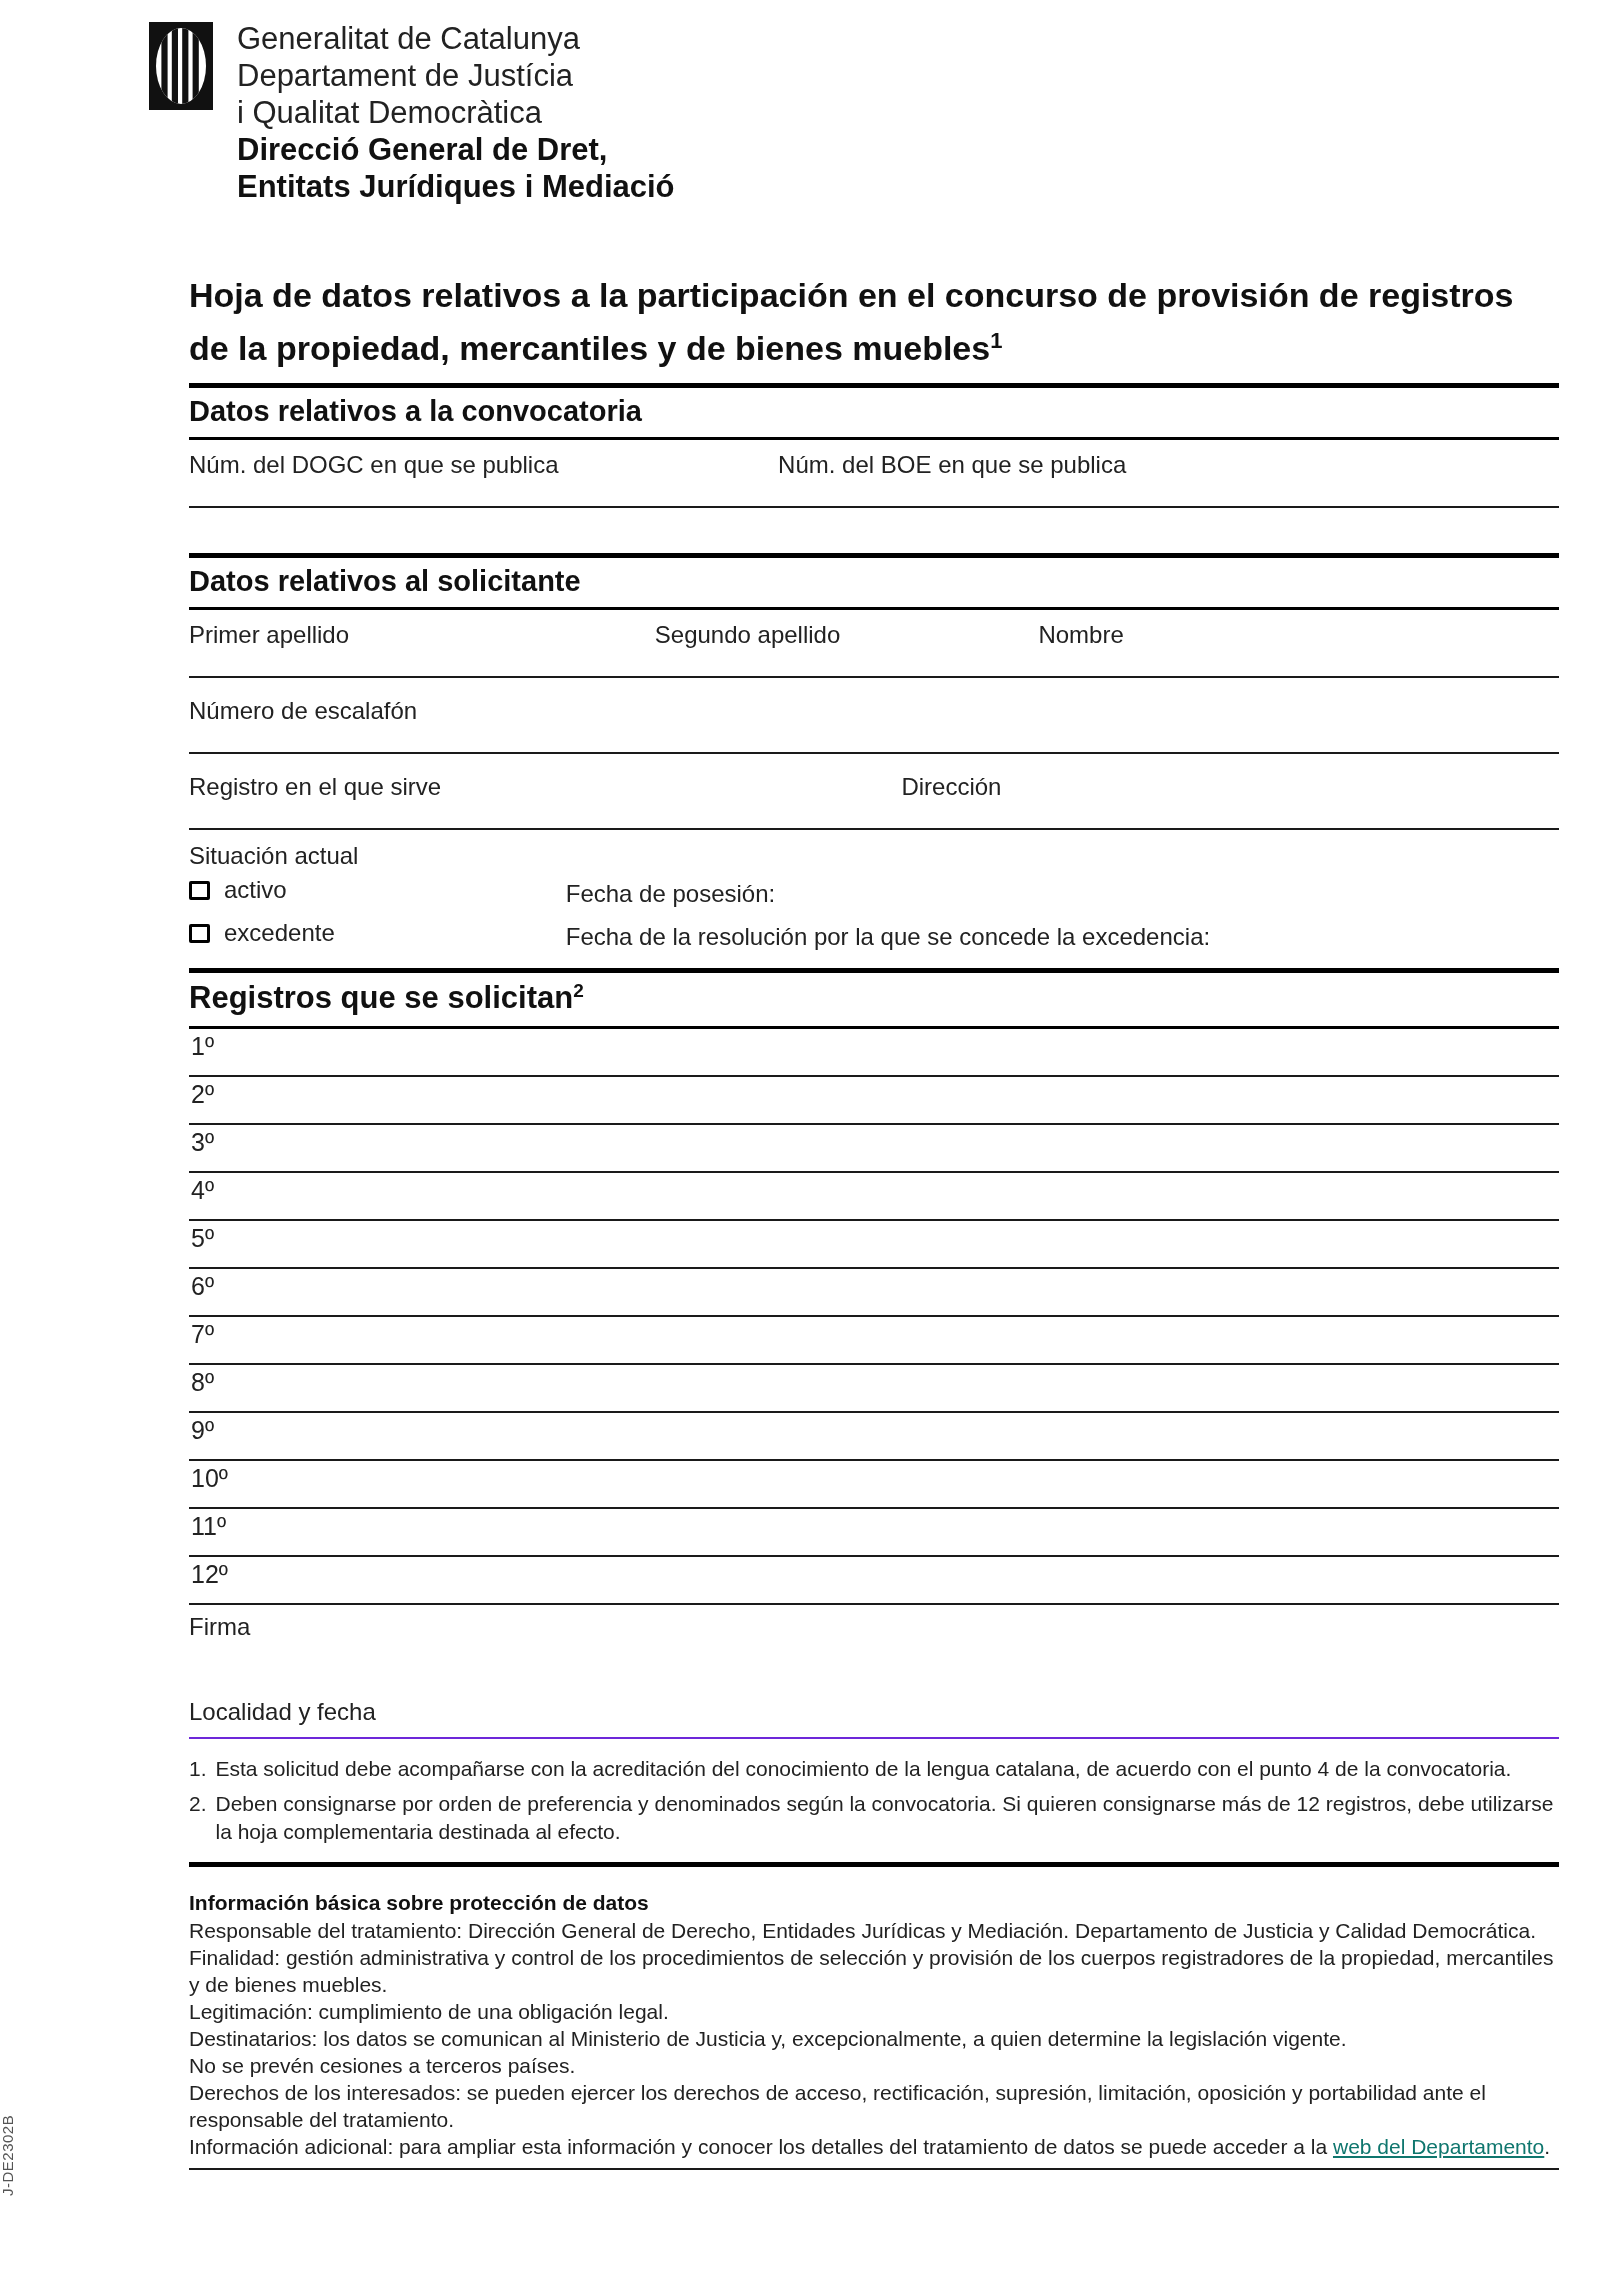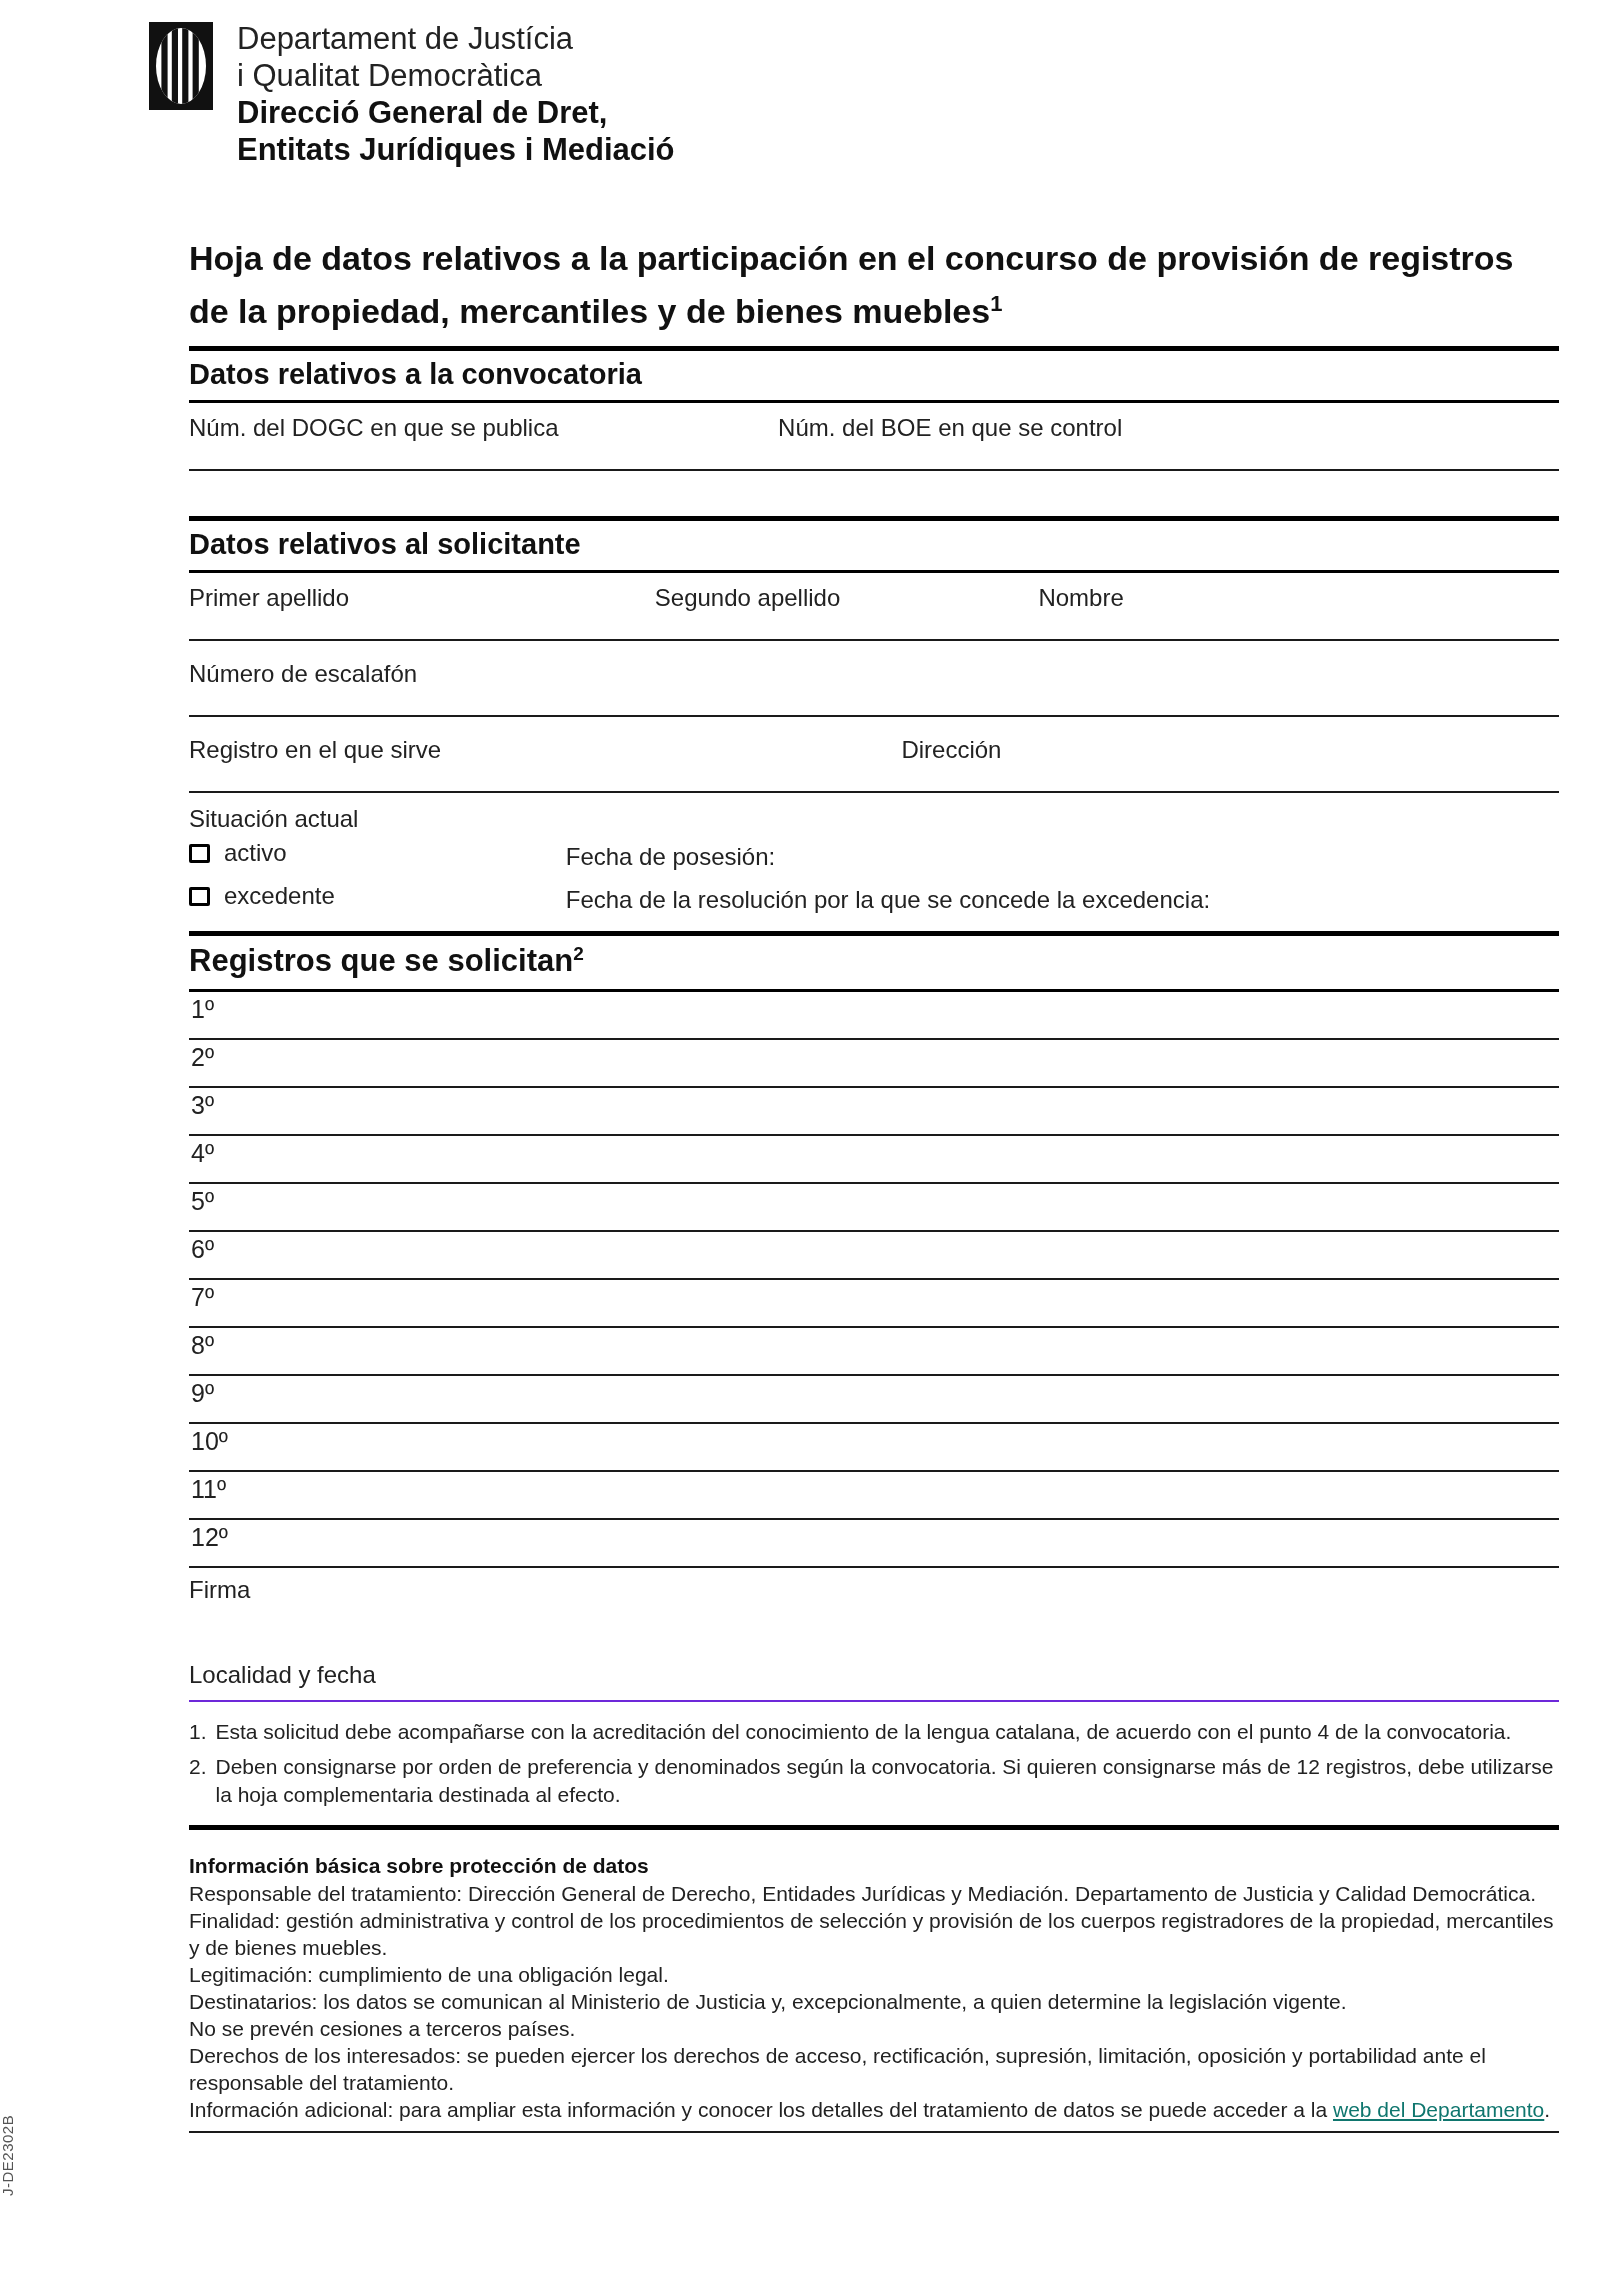--- a/index.html
+++ b/index.html
@@ -89,38 +89,39 @@
         <g clip-path="url(#lg)">
           <rect x="3" y="3" width="26" height="38" fill="#fff"></rect>
           <rect x="6.2" y="3" width="3.1" height="38" fill="#111"></rect>
           <rect x="11.4" y="3" width="3.1" height="38" fill="#111"></rect>
           <rect x="16.6" y="3" width="3.1" height="38" fill="#111"></rect>
           <rect x="21.8" y="3" width="3.1" height="38" fill="#111"></rect>
         </g>
       </svg>
     </div>
     <div>
+      <div class="org-line">Generalitat de Catalunya</div>
       <div class="org-line">Departament de Justícia</div>
       <div class="org-line">i Qualitat Democràtica</div>
       <div class="dept-line">Direcció General de Dret,</div>
       <div class="dept-line">Entitats Jurídiques i Mediació</div>
     </div>
   </div>
 
   <div class="content">
 
     <h1 class="doc-title"><span>Hoja de datos relativos a la participación en el concurso de provisión de registros de la propiedad, mercantiles y de bienes muebles</span><sup>1</sup></h1>
 
     <div class="rule-thick mt-title-rule"></div>
     <h2 class="section-heading">Datos relativos a la convocatoria</h2>
     <div class="rule-med"></div>
 
     <div class="field-row">
       <span class="flabel" style="left:0">Núm. del DOGC en que se publica</span>
-      <span class="flabel" style="left:43%">Núm. del BOE en que se control</span>
+      <span class="flabel" style="left:43%">Núm. del BOE en que se publica</span>
     </div>
 
     <div class="rule-thick gap-section"></div>
     <h2 class="section-heading">Datos relativos al solicitante</h2>
     <div class="rule-med"></div>
 
     <div class="field-row">
       <span class="flabel" style="left:0">Primer apellido</span>
       <span class="flabel" style="left:34%">Segundo apellido</span>
       <span class="flabel" style="left:62%">Nombre</span>

